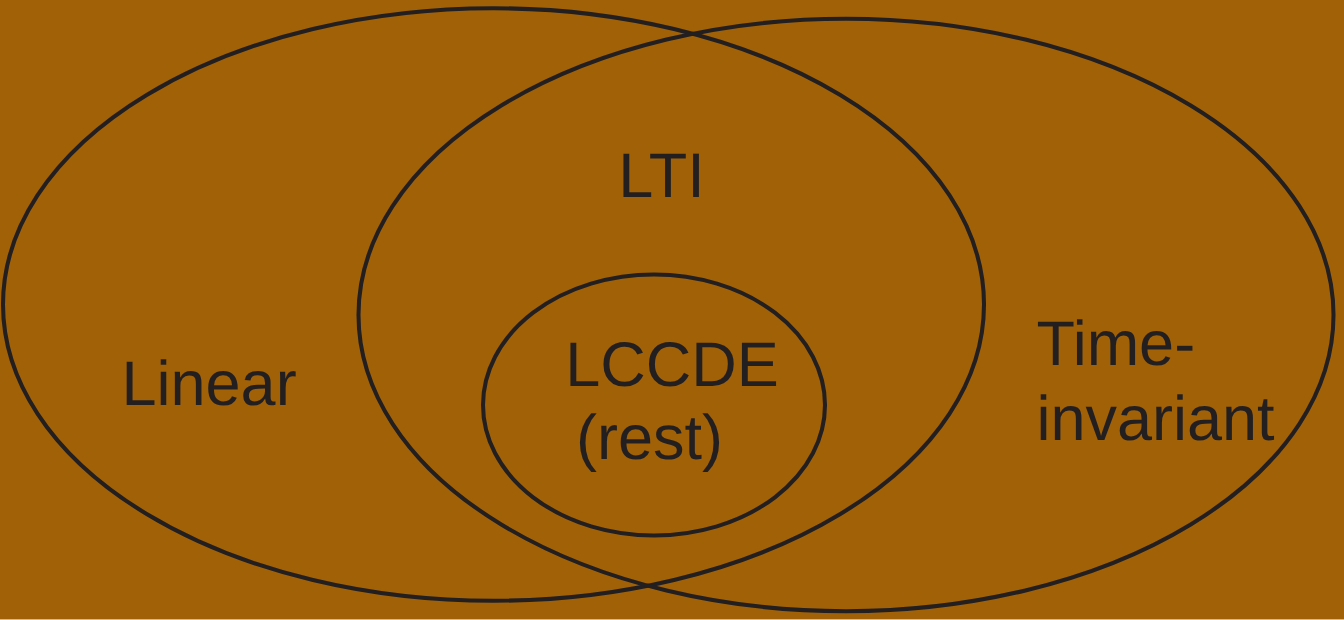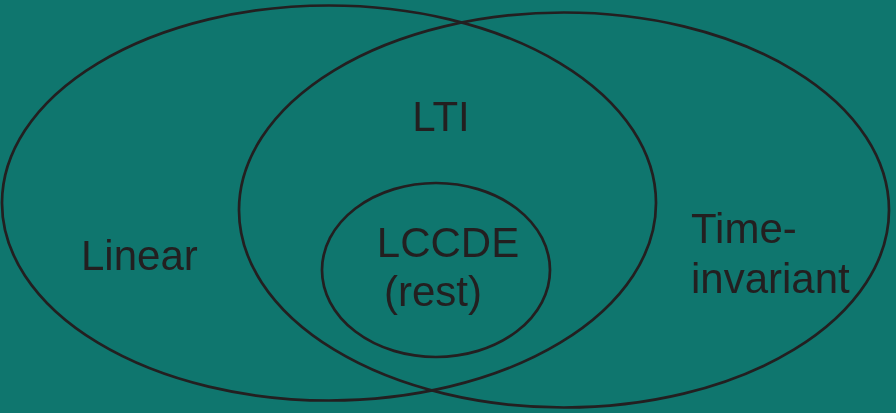--- a/index.html
+++ b/index.html
@@ -4,21 +4,21 @@
 <style>
   html, body {
     margin: 0;
     padding: 0;
     background: #ffffff;
   }
   .stage {
     position: relative;
     width: 896px;
     height: 413px;
-    background: #0f766e;
+    background: #a16207;
     overflow: hidden;
     font-family: "Liberation Sans", sans-serif;
   }
   svg {
     display: block;
   }
   .set-outline {
     fill: none;
     stroke-width: 2.7;
   }

